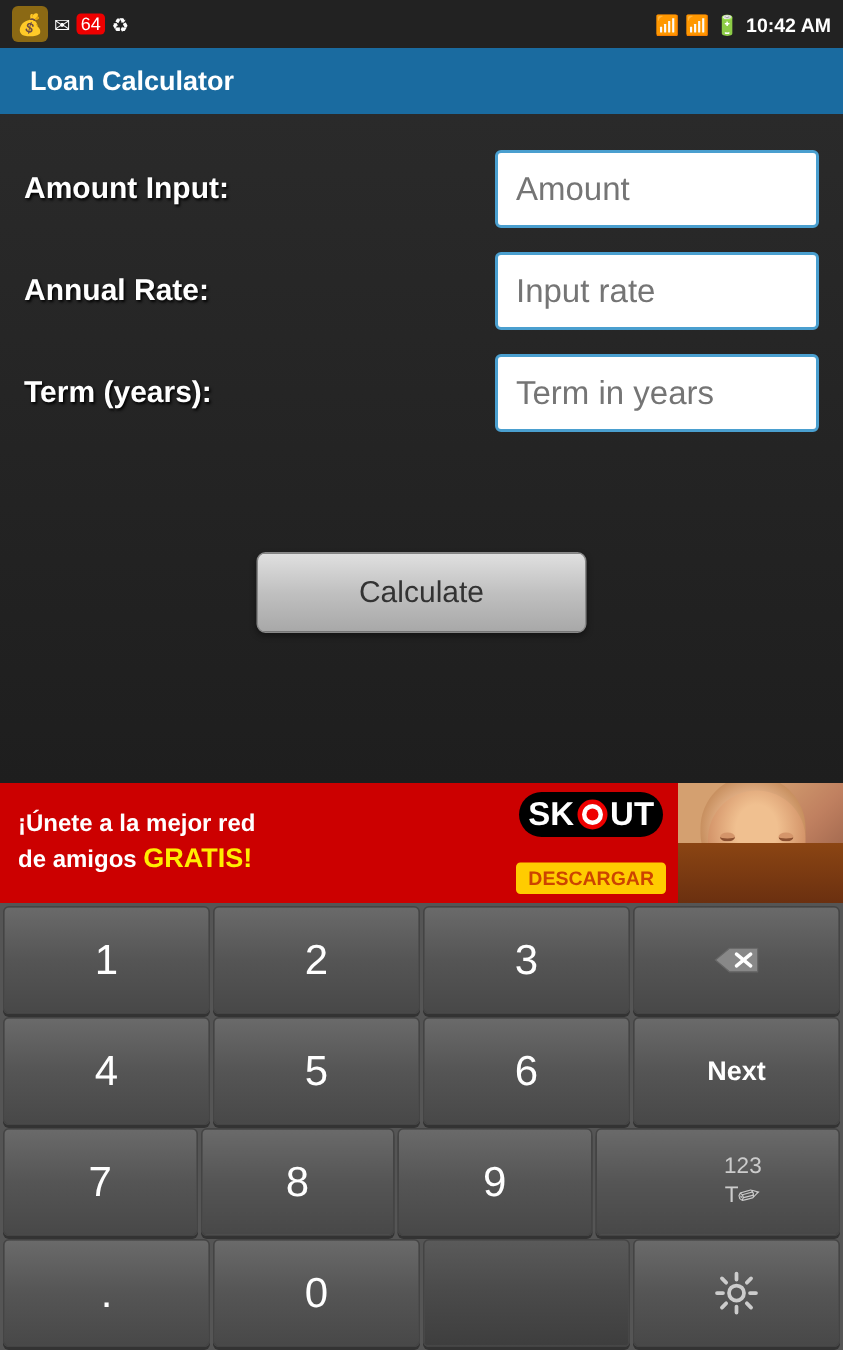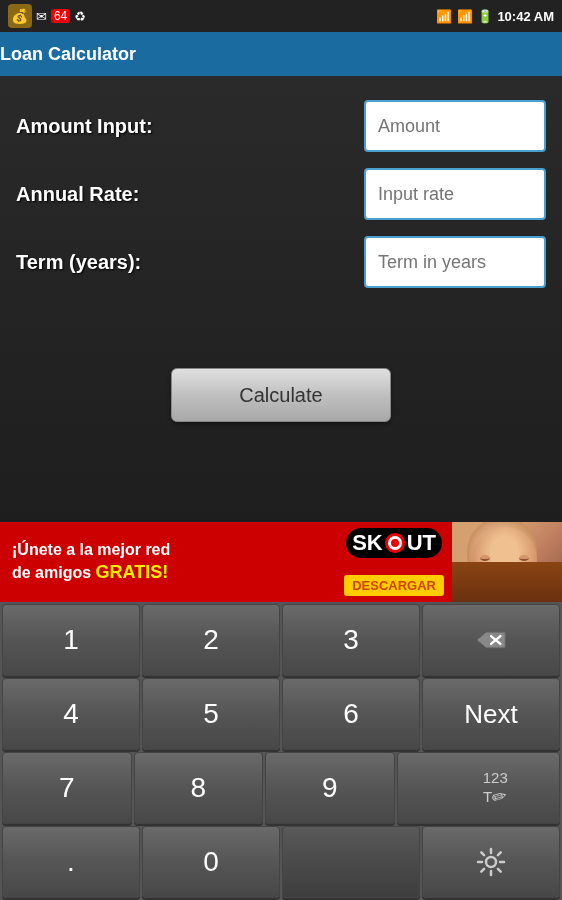--- a/index.html
+++ b/index.html
@@ -47,21 +47,21 @@
       justify-content: center;
       font-size: 10px;
     }
 
     
     .title-bar {
       height: 44px;
       background: #1a6ba0;
       display: flex;
       align-items: center;
-      padding: 0 0;
+      padding: 0 20px;
       flex-shrink: 0;
     }
     .title-bar-text {
       color: #fff;
       font-size: 18px;
       font-weight: bold;
     }
 
     
     .main-content {
@@ -81,27 +81,27 @@
       height: 60px;
     }
     .form-label {
       color: #fff;
       font-size: 20px;
       font-weight: bold;
       flex: 1;
       text-shadow: 1px 1px 2px #000;
     }
     .form-input {
-      width: 182px;
+      width: 216px;
       height: 52px;
       background: #fff;
       border: 2px solid #4a9fcf;
       border-radius: 4px;
       padding: 0 12px;
-      font-size: 18px;
+      font-size: 22px;
       color: #0f766e;
       outline: none;
     }
 
     
     .calculate-btn-wrapper {
       display: flex;
       justify-content: center;
       margin-top: 20px;
       margin-bottom: 10px;
@@ -230,23 +230,23 @@
       justify-content: center;
       font-size: 28px;
       color: #fff;
       cursor: pointer;
       border: 1px solid #444;
       box-shadow: 0 2px 0 #333;
       font-weight: 500;
       user-select: none;
     }
     .key.next-key {
-      font-size: 26px;
-      color: #fff;
-      font-weight: normal;
+      font-size: 18px;
+      color: #fff;
+      font-weight: bold;
     }
     .key.backspace-key {
       font-size: 22px;
     }
     .key.special-key {
       font-size: 16px;
       color: #ccc;
       padding-left: 34px;
     }
     .key.gear-key {

